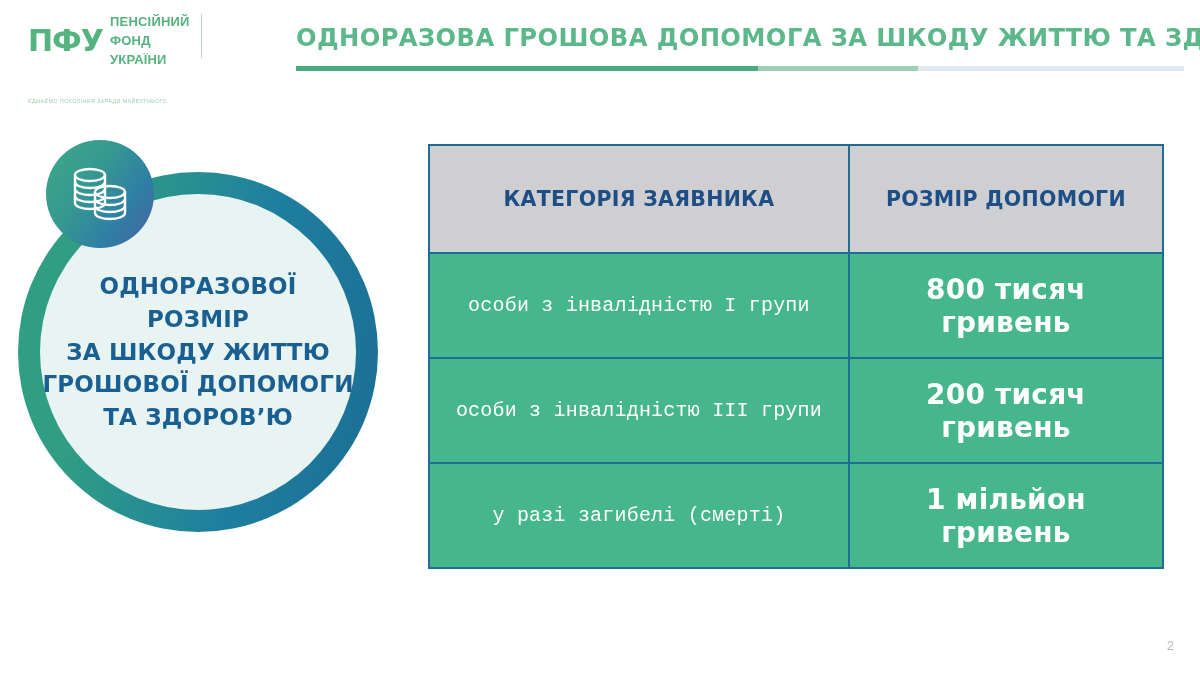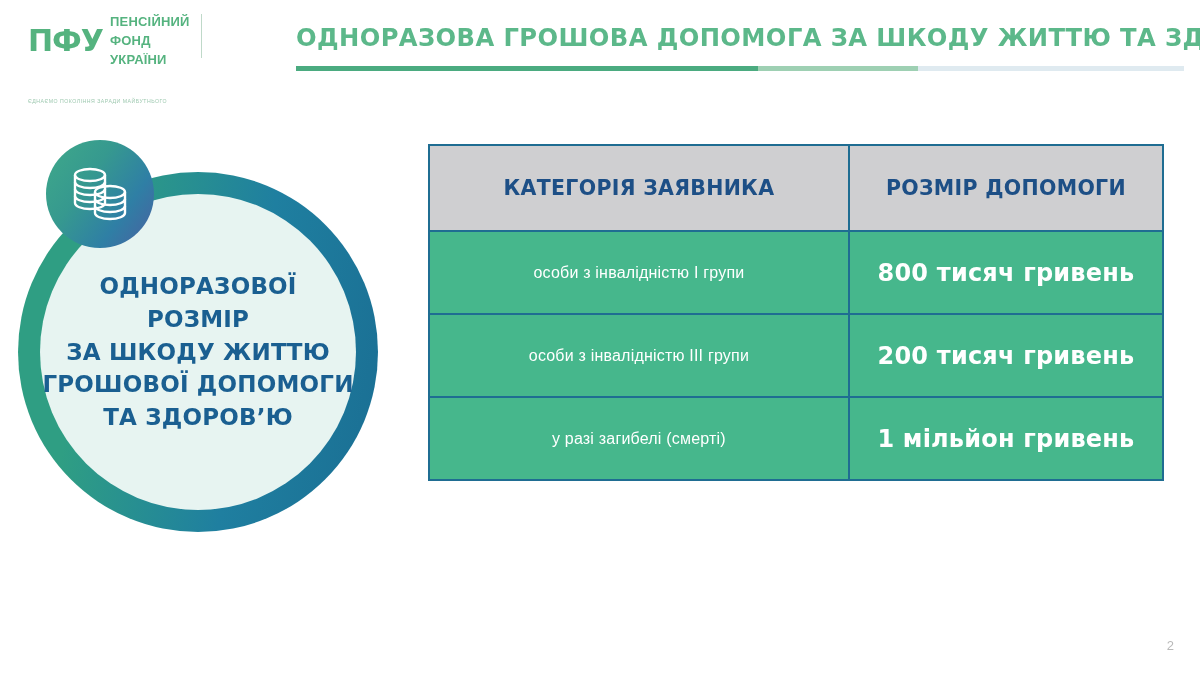--- a/index.html
+++ b/index.html
@@ -166,45 +166,45 @@
   }
   table.aid-table {
     width: 100%;
     border-collapse: collapse;
     table-layout: fixed;
   }
   table.aid-table td, table.aid-table th {
     border: 2px solid #1f6d92;
     text-align: center;
     vertical-align: middle;
-    padding: 0;
+    padding: 11px;
   }
   table.aid-table thead th {
     background: #cfcfd1;
     height: 84px;
     font-family: "DejaVu Sans", sans-serif;
     font-size: 20.5px;
     font-weight: bold;
     color: #1d4f86;
     letter-spacing: 0.3px;
   }
   table.aid-table tbody td {
     background: #46b78c;
     height: 81px;
     color: #ffffff;
     letter-spacing: 0.2px;
   }
   td.cat-cell {
-    font-family: Liberation Sans, sans-serif;
-    font-size: 16px;
+    font-family: Liberation Mono, monospace;
+    font-size: 20px;
     font-weight: normal;
   }
   td.amt-cell {
     font-family: "DejaVu Sans", sans-serif;
-    font-size: 24px;
+    font-size: 28px;
     font-weight: bold;
   }
   col.col-cat { width: 57.2%; }
   col.col-amt { width: 42.8%; }
 
   
   #page-number {
     position: absolute;
     right: 26px; bottom: 22px;
     font-family: "Liberation Sans", sans-serif;

